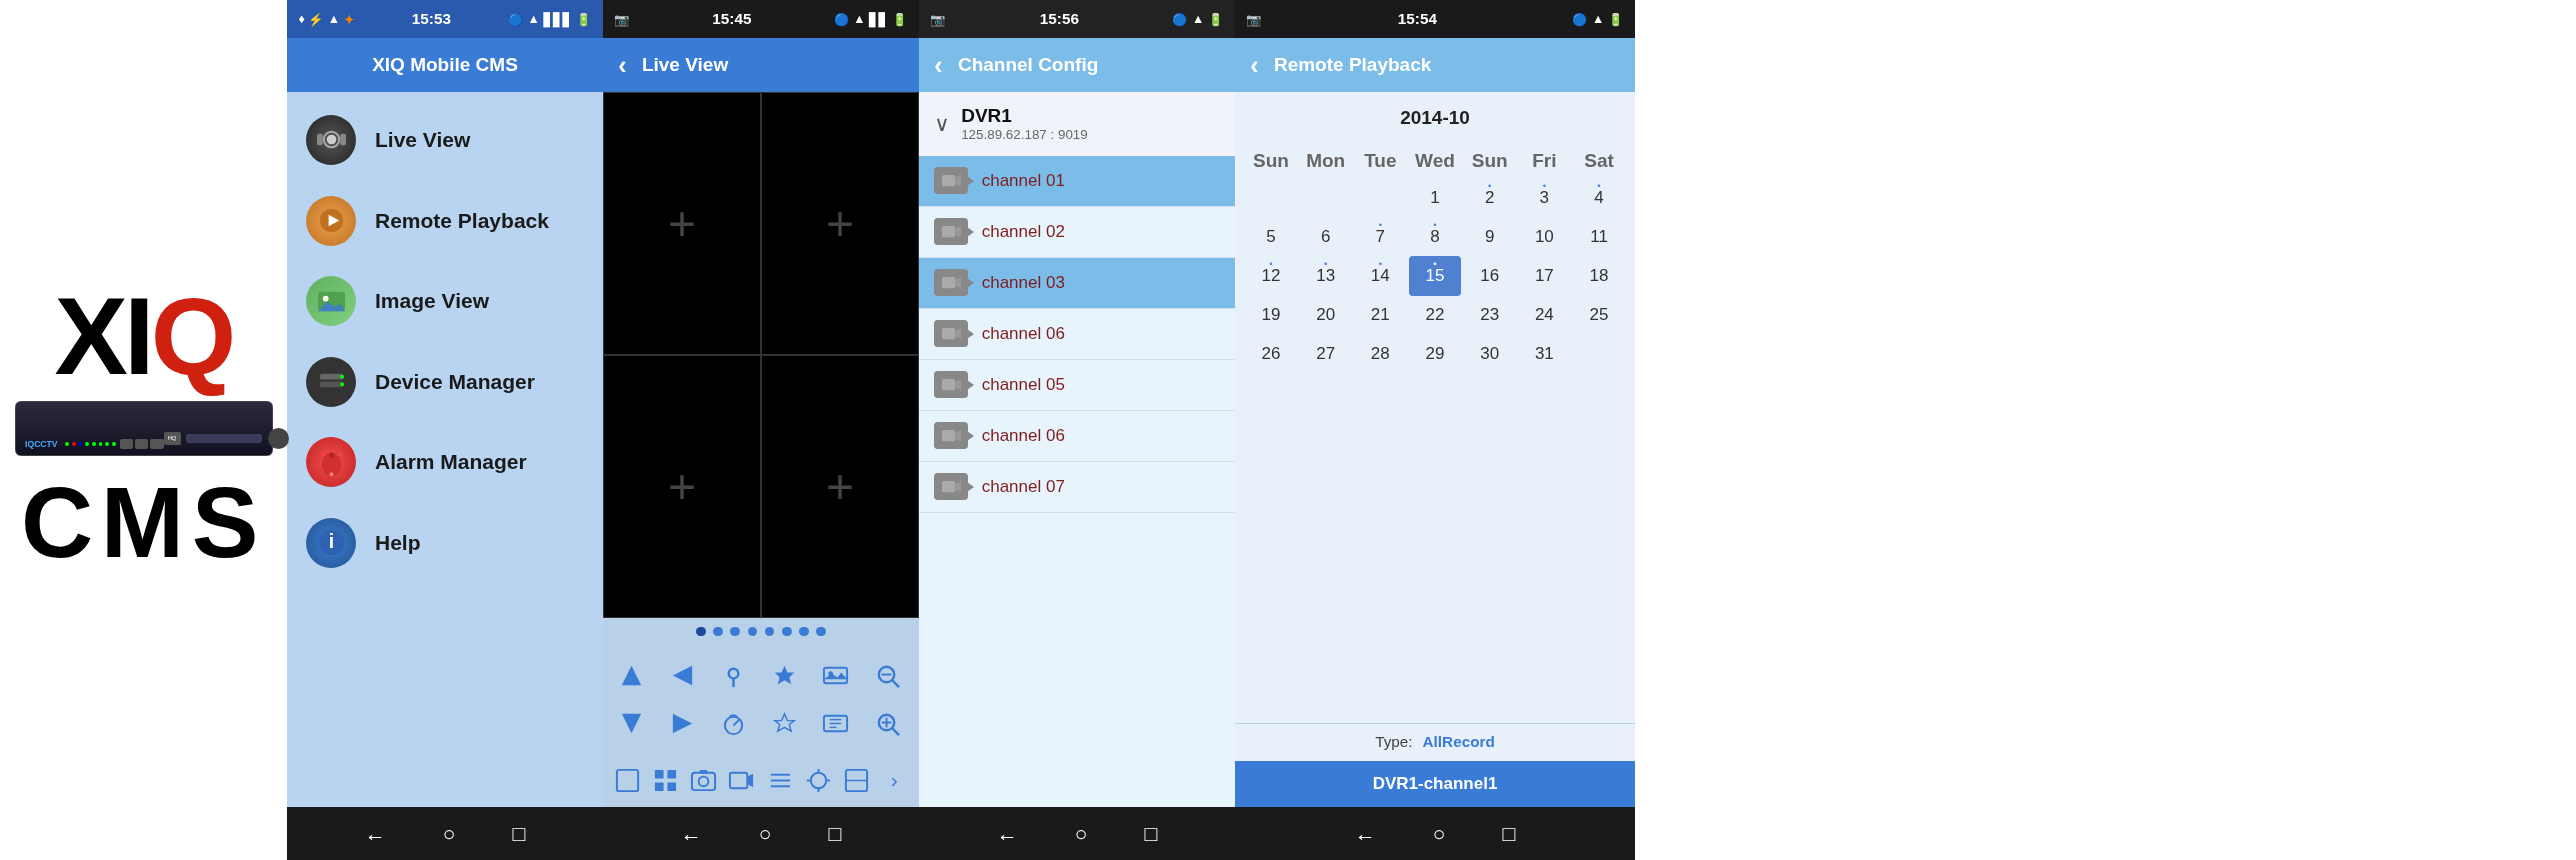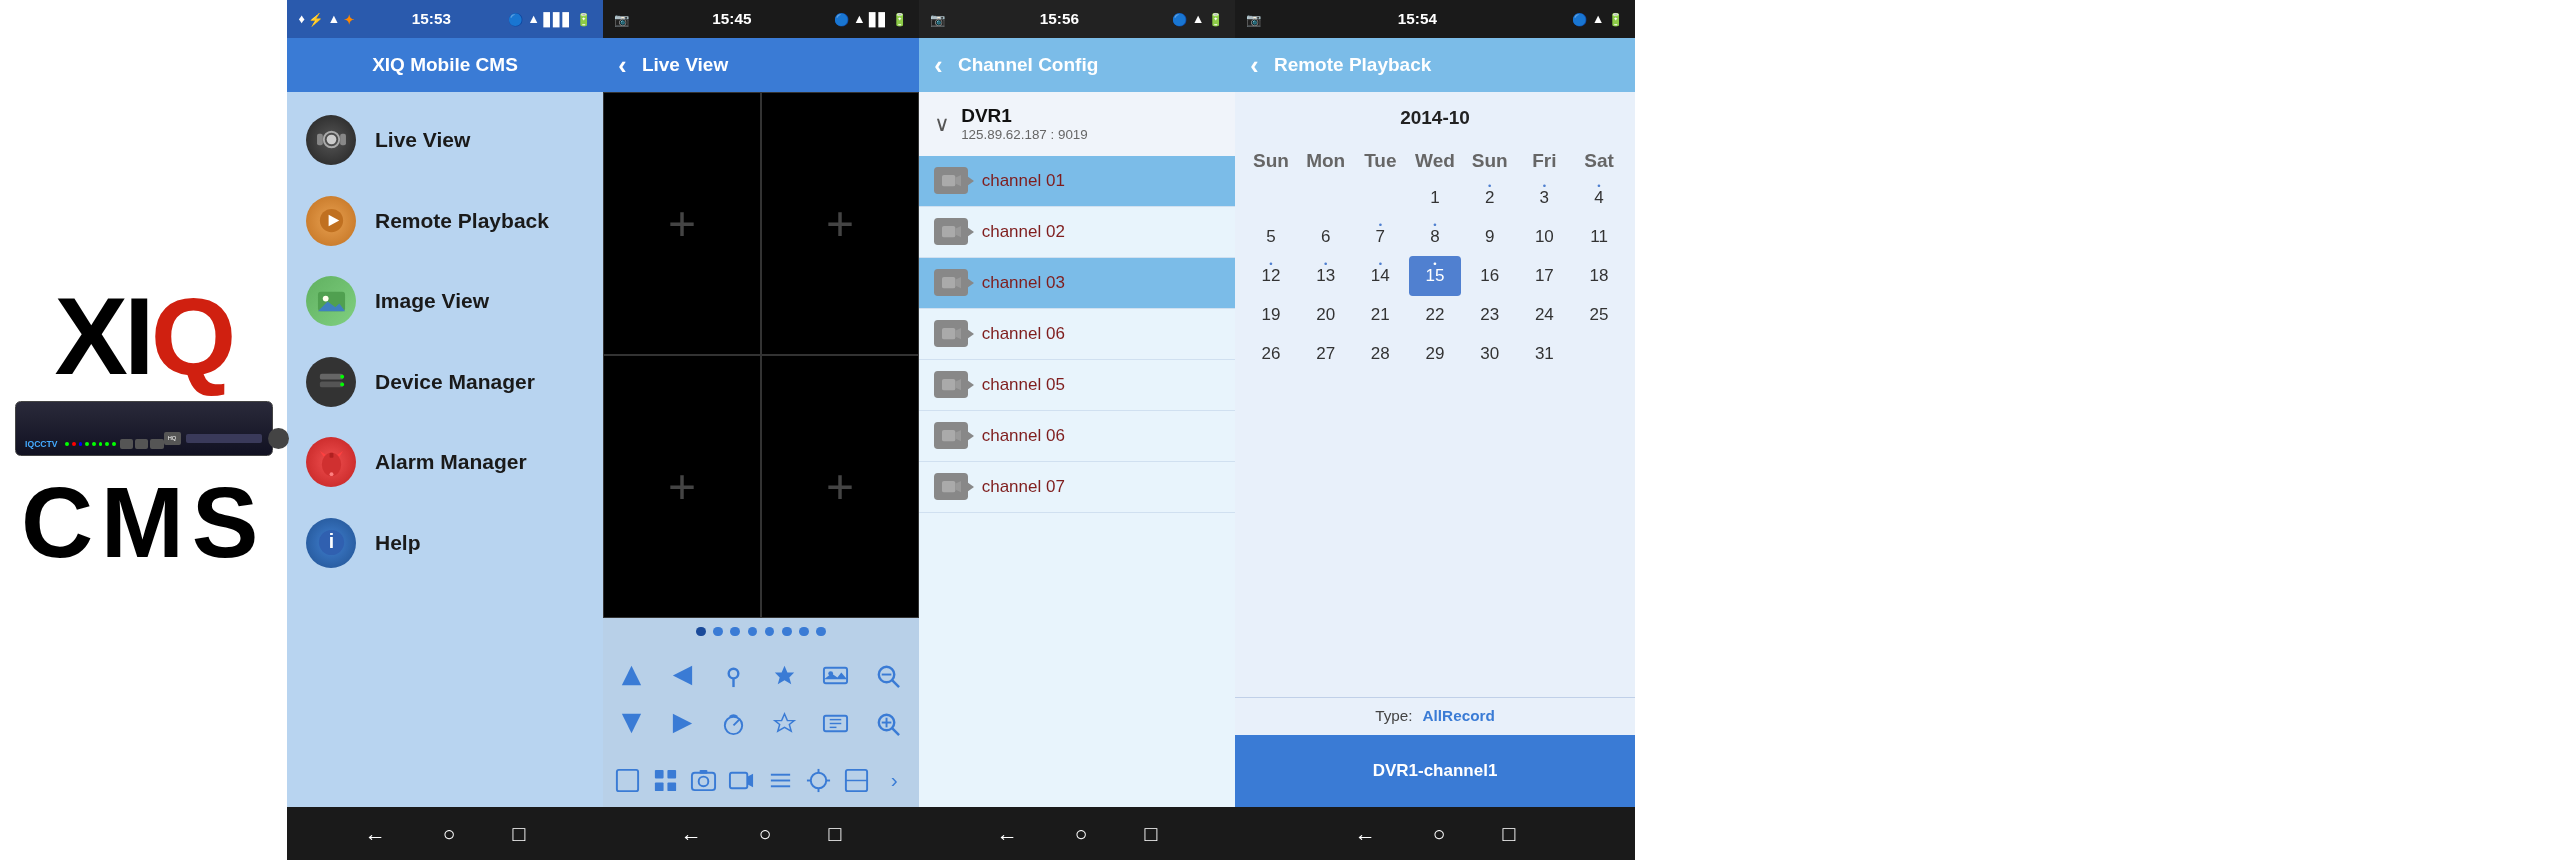--- a/index.html
+++ b/index.html
@@ -324,21 +324,21 @@
       padding: 9.6px 15.3px;
       text-align: center;
       font-size: 15.3px;
       color: #444;
       border-top: 1px solid #c0d0e8;
     }
     .playback-channel-btn {
       background: #3a7bd5;
       color: #fff;
       text-align: center;
-      padding: 26px;
+      padding: 13px;
       font-size: 17px;
       font-weight: bold;
       cursor: pointer;
     }
 
     
     .dvr-box {
       width: 258px;
       height: 55px;
       background: linear-gradient(180deg, #2a2a3a, #111122);

